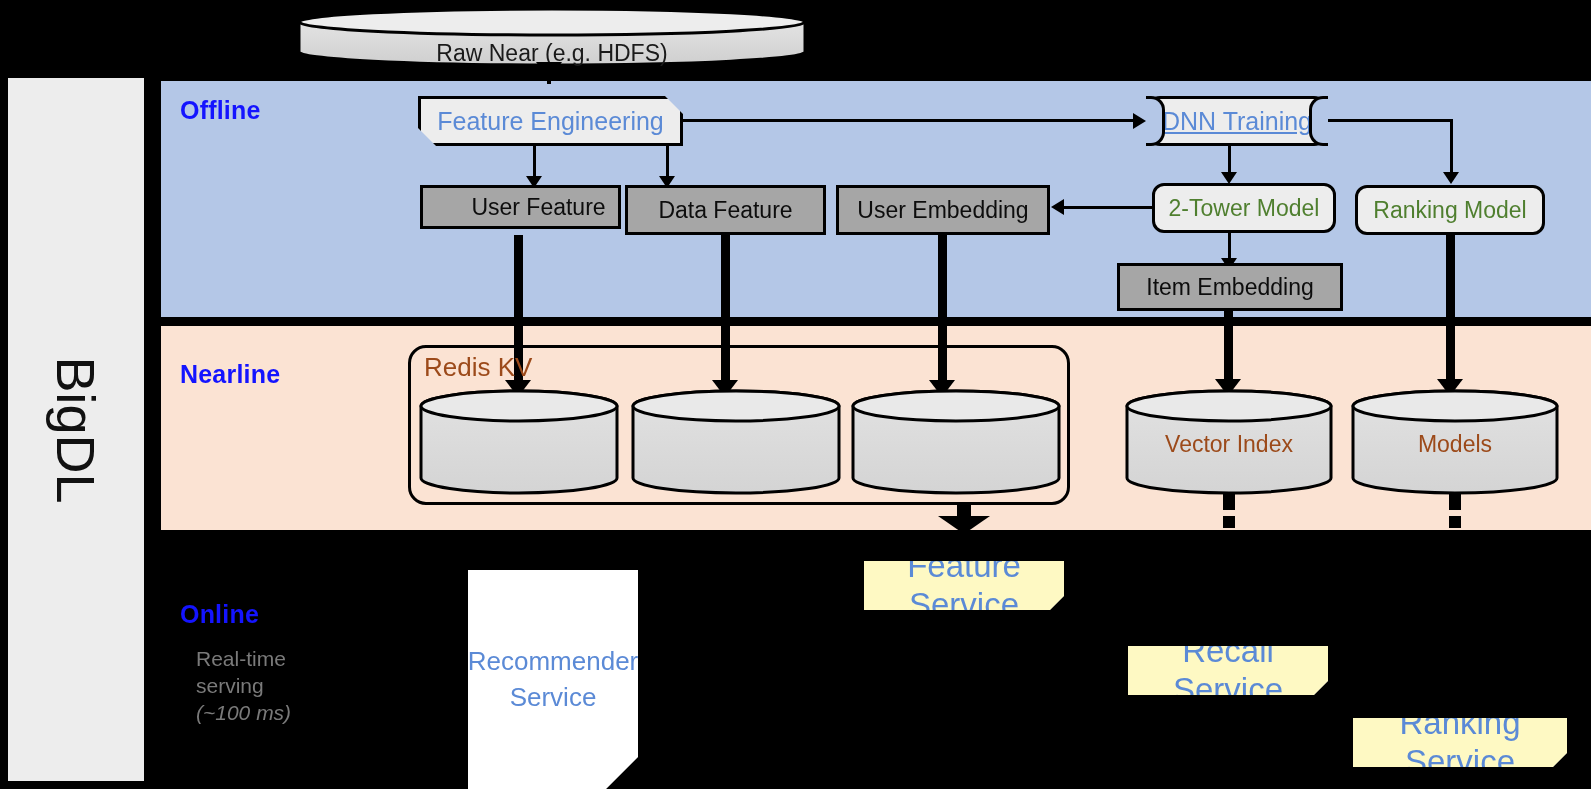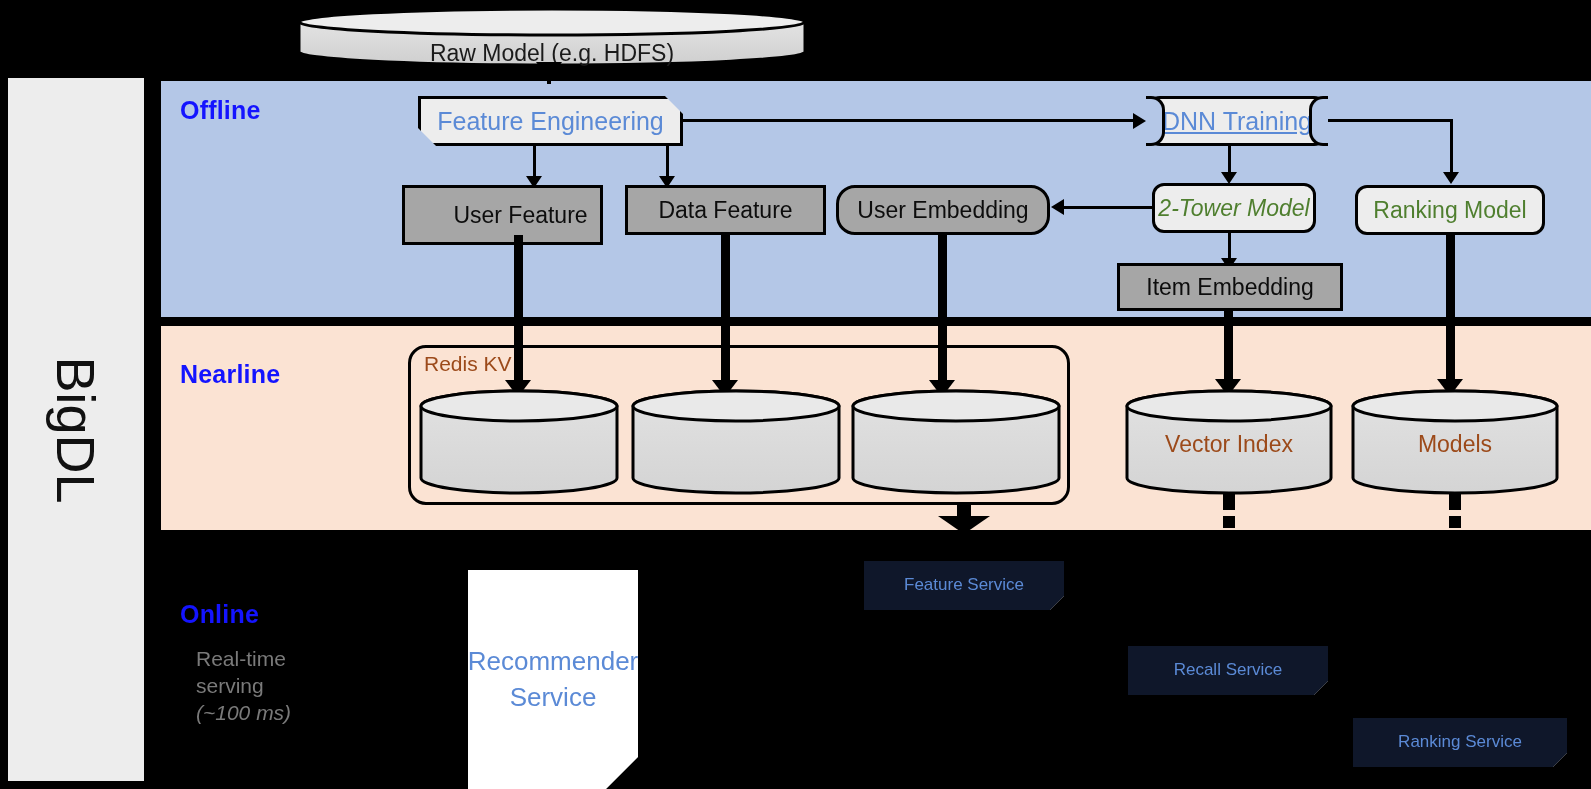--- a/index.html
+++ b/index.html
@@ -33,41 +33,41 @@
     clip-path:polygon(0 0, calc(100% - 18px) 0, 100% 18px, 100% 100%, 18px 100%, 0 calc(100% - 18px));}
   .card-box{background:#ededed;border:3px solid #000;display:flex;align-items:center;justify-content:center;
     color:#5b8ad6;font-size:25px;border-radius:14px/14px;
     -webkit-mask-image:none;}
   .card-box::before,.card-box::after{content:"";position:absolute;top:-3px;bottom:-3px;width:16px;
     background:#b4c7e7;}
   .card-box::before{left:-3px;border-radius:0 14px 14px 0;border:3px solid #000;border-left:none;}
   .card-box::after{right:-3px;border-radius:14px 0 0 14px;border:3px solid #000;border-right:none;}
 
   
-  .note{background:#0f172a;display:flex;align-items:center;justify-content:center;text-align:center;
-    color:#5b8ad6;font-size:17px;line-height:1.18;
+  .note{background:#fef9c3;display:flex;align-items:center;justify-content:center;text-align:center;
+    color:#5b8ad6;font-size:33px;line-height:1.18;
     clip-path:polygon(0 0, 100% 0, 100% calc(100% - 14px), calc(100% - 14px) 100%, 0 100%);}
   .note .fold{position:absolute;right:0;bottom:0;width:14px;height:14px;background:#d9d9d9;
     clip-path:polygon(100% 0, 100% 100%, 0 100%);}
   .note-big{background:#fff;color:#5b8ad6;font-size:26px;line-height:1.35;text-align:center;
     display:flex;align-items:center;justify-content:center;
     clip-path:polygon(0 0, 100% 0, 100% calc(100% - 32px), calc(100% - 32px) 100%, 0 100%);}
   .note-big .fold{position:absolute;right:0;bottom:0;width:32px;height:32px;background:#d0d0d0;
     clip-path:polygon(100% 0, 100% 100%, 0 100%);}
 
   
   .cyl{position:absolute;}
   .cyl svg{display:block;}
   .cyl-label{position:absolute;left:0;right:0;top:50%;transform:translateY(-42%);text-align:center;
     font-size:23px;color:#9c4a1a;}
   .cyl-label.dark{color:#1a1a1a;}
 
   
   #redis-box{left:408px;top:345px;width:662px;height:160px;border:3px solid #000;border-radius:18px;background:transparent;}
-  #redis-label{position:absolute;left:424px;top:352px;font-size:21px;color:#9c4a1a;}
+  #redis-label{position:absolute;left:424px;top:352px;font-size:26px;color:#9c4a1a;}
 
   
   .thin-line{position:absolute;background:#000;}
   .thick-line{position:absolute;background:#000;}
   .arrow-down-thin{position:absolute;width:0;height:0;border-left:8px solid transparent;
     border-right:8px solid transparent;border-top:12px solid #000;}
   .arrow-down-thick{position:absolute;width:0;height:0;border-left:13px solid transparent;
     border-right:13px solid transparent;border-top:17px solid #000;}
   .arrow-left-thin{position:absolute;width:0;height:0;border-top:8px solid transparent;
     border-bottom:8px solid transparent;border-right:13px solid #000;}
@@ -103,21 +103,21 @@
     <svg width="512" height="62" viewBox="0 0 512 62">
       <defs>
         <linearGradient id="gradRaw" x1="0" y1="0" x2="0" y2="1">
           <stop offset="0" stop-color="#e9e9e9"></stop>
             <stop offset="1" stop-color="#cfcfcf"></stop>
         </linearGradient>
       </defs>
       <path d="M3,16 a253,13 0 0,1 506,0 v30 a253,13 0 0,1 -506,0 z" fill="url(#gradRaw)" stroke="#000" stroke-width="3"></path>
       <ellipse cx="256" cy="16" rx="253" ry="13" fill="#ededed" stroke="#000" stroke-width="3"></ellipse>
     </svg>
-    <div class="cyl-label dark" style="top:34px;transform:none;">Raw Model (e.g. HDFS)</div>
+    <div class="cyl-label dark" style="top:34px;transform:none;">Raw Near (e.g. HDFS)</div>
   </div>
 
   <div class="thin-line" style="left:547px;top:62px;width:4px;height:22px;"></div>
   <div class="arrow-down-thick" style="left:536px;top:62px;"></div>
 
   <div class="abs flag-box" style="left:418px;top:96px;width:265px;height:50px;">
     <span>Feature Engineering</span>
   </div>
 
   <div class="thin-line" style="left:683px;top:119px;width:450px;height:3px;"></div>
@@ -133,34 +133,34 @@
 
   <div class="thin-line" style="left:1228px;top:146px;width:3px;height:29px;"></div>
   <div class="arrow-down-thin" style="left:1221px;top:172px;"></div>
 
   <div class="thin-line" style="left:533px;top:146px;width:3px;height:34px;"></div>
   <div class="arrow-down-thin" style="left:526px;top:176px;"></div>
 
   <div class="thin-line" style="left:666px;top:146px;width:3px;height:34px;"></div>
   <div class="arrow-down-thin" style="left:659px;top:176px;"></div>
 
-  <div class="abs gray-box" style="left:402px;top:185px;width:201px;height:60px;padding-left:36px;">
+  <div class="abs gray-box" style="left:420px;top:185px;width:201px;height:44px;padding-left:36px;">
     <span>User Feature</span>
   </div>
   <div class="abs gray-box" style="left:625px;top:185px;width:201px;height:50px;">
     <span>Data Feature</span>
   </div>
-  <div class="abs gray-box" style="left:836px;top:185px;width:214px;height:50px;border-radius:19px;">
+  <div class="abs gray-box" style="left:836px;top:185px;width:214px;height:50px;">
     <span>User Embedding</span>
   </div>
 
   <div class="thin-line" style="left:1064px;top:206px;width:90px;height:3px;"></div>
   <div class="arrow-left-thin" style="left:1051px;top:199px;"></div>
 
-  <div class="abs model-box" style="left:1152px;top:183px;width:164px;height:50px;font-style:italic;">
+  <div class="abs model-box" style="left:1152px;top:183px;width:184px;height:50px;">
     <span>2-Tower Model</span>
   </div>
 
   <div class="abs model-box" style="left:1355px;top:185px;width:190px;height:50px;">
     <span>Ranking Model</span>
   </div>
 
   <div class="thin-line" style="left:1228px;top:233px;width:3px;height:28px;"></div>
   <div class="arrow-down-thin" style="left:1221px;top:258px;"></div>
 

